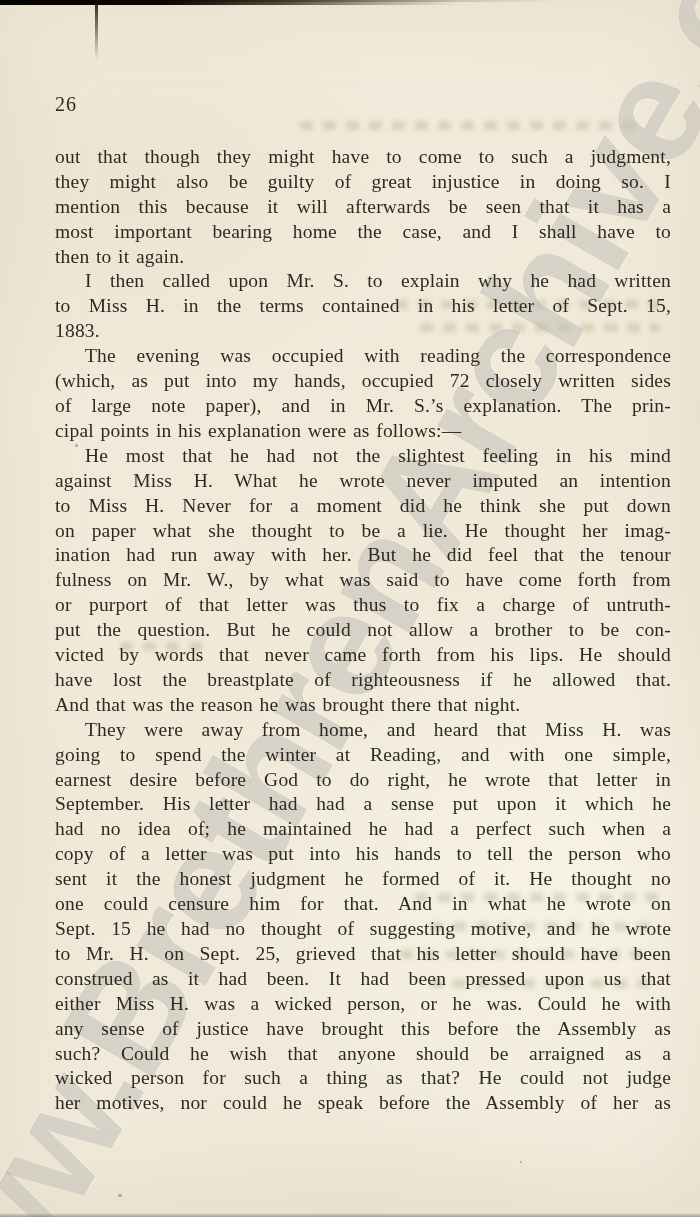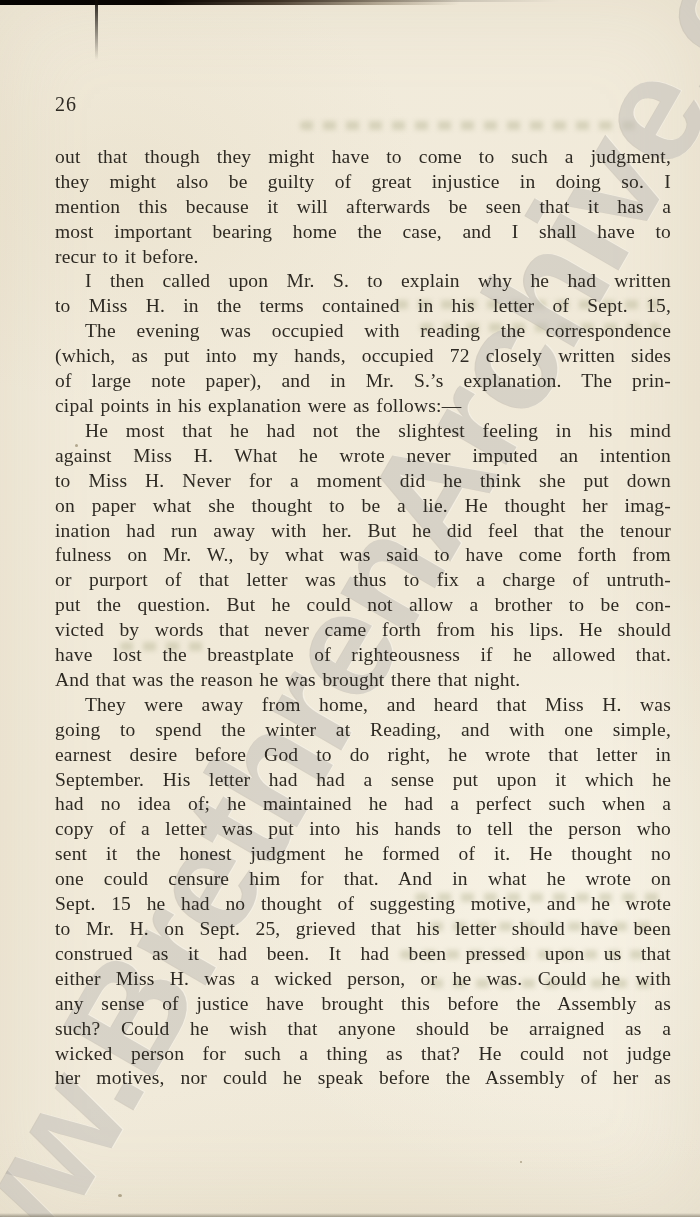--- a/index.html
+++ b/index.html
@@ -68,23 +68,24 @@
   <div class="speck" style="left:75px; top:444px; width:3px; height:3px;"></div>
   <div class="speck" style="left:520px; top:1161px; width:2px; height:2px;"></div>
 
   <div class="content">
     <div class="pagenum">26</div>
 
     <div class="line">out that though they might have to come to such a judgment,</div>
     <div class="line">they might also be guilty of great injustice in doing so.  I</div>
     <div class="line">mention this because it will afterwards be seen that it has a</div>
     <div class="line">most important bearing home the case, and I shall have to</div>
-    <div class="line end">recur to it before.</div>
+    <div class="line end">then to it again.</div>
     <div class="line in">I then called upon Mr. S. to explain why he had written</div>
     <div class="line">to Miss H. in the terms contained in his letter of Sept. 15,</div>
+    <div class="line end">1883.</div>
     <div class="line in">The evening was occupied with reading the correspondence</div>
     <div class="line">(which, as put into my hands, occupied 72 closely written sides</div>
     <div class="line">of large note paper), and in Mr. S.’s explanation.  The prin-</div>
     <div class="line end">cipal points in his explanation were as follows:—</div>
     <div class="line in">He most that he had not the slightest feeling in his mind</div>
     <div class="line">against Miss H.  What he wrote never imputed an intention</div>
     <div class="line">to Miss H.  Never for a moment did he think she put down</div>
     <div class="line">on paper what she thought to be a lie.  He thought her imag-</div>
     <div class="line">ination had run away with her.  But he did feel that the tenour</div>
     <div class="line">fulness on Mr. W., by what was said to have come forth from</div>

